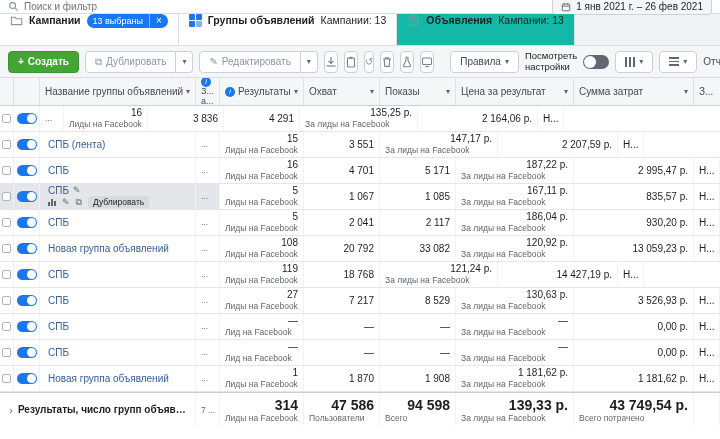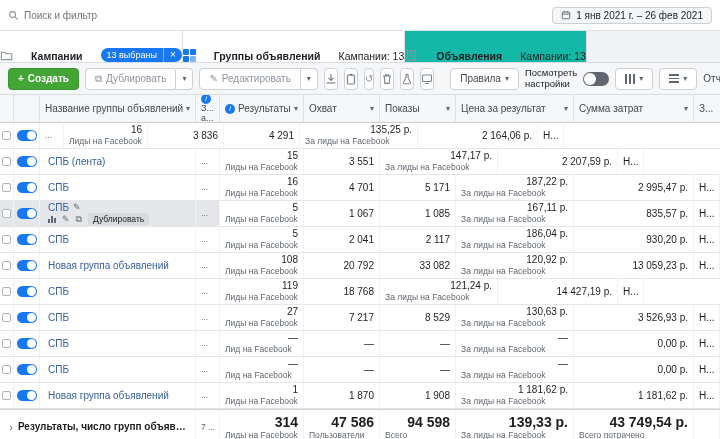--- a/index.html
+++ b/index.html
@@ -1,27 +1,27 @@
 <!DOCTYPE html>
 <html><head>
 <meta charset="utf-8">
 <style>
   *{box-sizing:border-box;margin:0;padding:0}
   html,body{width:720px;height:439px;overflow:hidden}
   body{font-family:"Liberation Sans",sans-serif;font-size:10px;color:#1c1e21;background:#fff}
 
   
-  .topbar{height:31px;display:flex;align-items:center;padding:0 8px;border-bottom:1px solid #dadde1;background:#fff}
+  .topbar{height:14px;display:flex;align-items:center;padding:0 8px;border-bottom:1px solid #dadde1;background:#fff}
   .searchbox{display:flex;align-items:center;gap:5px;color:#606770}
   .searchbox input{border:none;outline:none;font-family:inherit;font-size:10px;color:#606770;background:transparent;width:160px}
   .date-chip{margin-left:auto;display:flex;align-items:center;gap:5px;background:#f5f6f7;border:1px solid #ccd0d5;border-radius:4px;padding:2px 8px;color:#1c1e21;white-space:nowrap}
 
   
   .tabbar{height:32px;display:flex;background:#f0f2f5;border-bottom:1px solid #dadde1}
-  .tab{display:flex;align-items:flex-end;gap:18px;padding:0 0;border-right:1px solid #dadde1;background:#fff;white-space:nowrap;cursor:pointer}
+  .tab{display:flex;align-items:flex-start;gap:6px;padding:0 10px;border-right:1px solid #dadde1;background:#fff;white-space:nowrap;cursor:pointer}
   .tab.dim{background:#14b8a6}
   .tab .tab-label{font-weight:bold;font-size:10.5px}
   .tab .tab-context{font-size:10.5px;color:#1c1e21}
   .badge{display:flex;align-items:center;background:#1877f2;color:#fff;border-radius:10px;font-size:9px;overflow:hidden}
   .badge .badge-text{padding:2px 6px}
   .badge .badge-x{padding:2px 6px;border-left:1px solid rgba(255,255,255,.45);font-size:10px;line-height:1}
   .grid-icon{display:grid;grid-template-columns:6px 6px;grid-template-rows:6px 6px;gap:1px}
   .grid-icon i{background:#1877f2;border-radius:1px}
   .grid-icon i:last-child{background:#7fb3f7}
 

